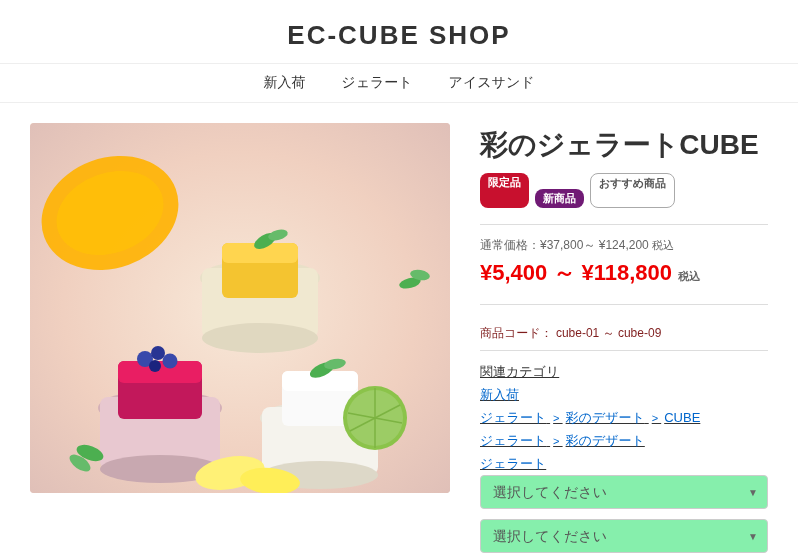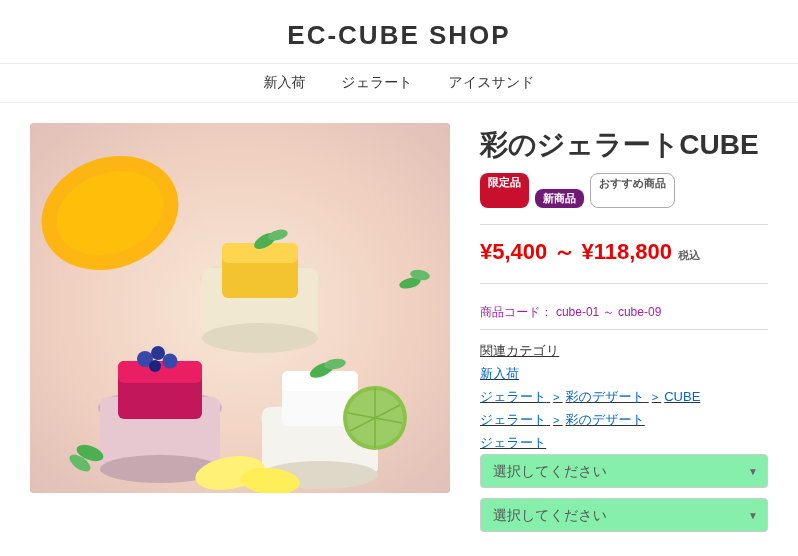--- a/index.html
+++ b/index.html
@@ -112,21 +112,21 @@
       margin-bottom: 4px;
     }
 
     .tax-label {
       font-size: 11px;
       color: #666;
     }
 
     .product-code {
       font-size: 12px;
-      color: #a21caf;
+      color: #7f1d1d;
       padding: 8px 0;
       border-bottom: 1px solid #ddd;
       margin-bottom: 12px;
     }
 
     .related-category {
       margin-bottom: 0;
       text-decoration: underline;
     }
 
@@ -273,20 +273,24 @@
 
     <h2 class="product-title">彩のジェラートCUBE</h2>
 
     <div class="badges">
       <span class="badge badge-limited">限定品</span>
       <span class="badge badge-new">新商品</span>
       <span class="badge badge-recommended">おすすめ商品</span>
     </div>
 
     <div class="price-section">
+      <div class="regular-price">
+        <span>通常価格：¥37,800～ ¥124,200</span>
+        <span style="font-size:11px;"> 税込</span>
+      </div>
       <div class="sale-price">
         <span>¥5,400 ～ ¥118,800</span>
         <span class="tax-label"> 税込</span>
       </div>
     </div>
 
     <div class="product-code">
       <span>商品コード：</span>
       <span>cube-01 ～ cube-09</span>
     </div>

